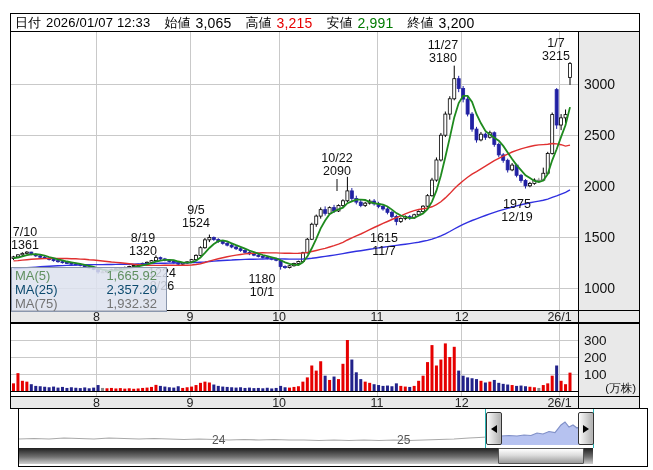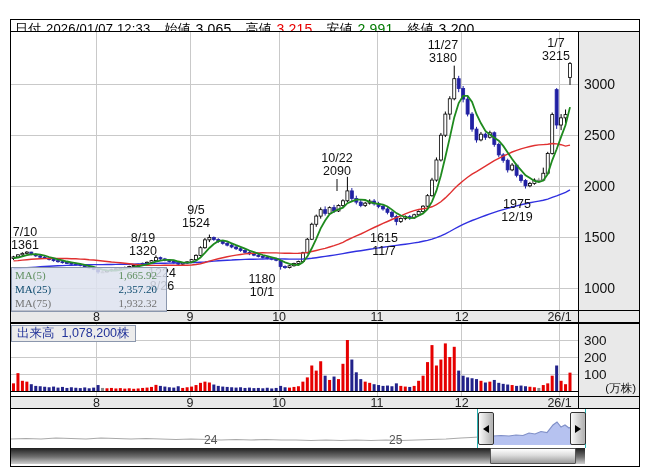--- a/index.html
+++ b/index.html
@@ -1,37 +1,37 @@
 <!DOCTYPE html>
 <html><head>
 <meta charset="utf-8">
 <style>
   html,body{margin:0;padding:0;background:#fff;}
   body{font-family:"Liberation Sans","DejaVu Sans",sans-serif;}
   #app{position:relative;width:653px;height:470px;background:#fff;overflow:hidden;}
   
-  #hdr{position:absolute;left:10px;top:19px;width:628px;height:17px;border:1px solid #000;
+  #hdr{position:absolute;left:10px;top:13px;width:628px;height:17px;border:1px solid #000;
        background:#fff;display:flex;align-items:center;font-size:13px;color:#000;white-space:nowrap;}
   #hdr .lbl{margin-left:14px;}
   #hdr .lbl.first{margin-left:4px;}
   #hdr .val{font-weight:normal;font-size:14px;margin-left:5px;letter-spacing:0.2px;}
   #hdr .val.plain{font-weight:normal;font-size:13px;margin-left:5px;}
   .red{color:#e60000;} .grn{color:#007a00;}
   svg{position:absolute;}
   
   #malegend{position:absolute;left:11px;top:267px;width:148px;background:rgba(221,226,238,0.85);
-            border:1px solid #8b97ad;font-size:11px;line-height:13.8px;padding:1px 3px;z-index:5;font-family:Liberation Serif, serif;}
+            border:1px solid #8b97ad;font-size:13px;line-height:13.8px;padding:1px 3px;z-index:5;}
   #malegend .row{display:flex;}
   #malegend .ml{width:56px;}
   #malegend .mv{flex:1;text-align:right;padding-right:6px;}
   
   #vollegend{position:absolute;left:11px;top:325px;background:#ececec;border:1px solid #8b97ad;
              font-size:12.5px;color:#223399;padding:0 5px;line-height:15px;z-index:5;white-space:nowrap;}
   
-  #nav{position:absolute;left:10px;top:408px;width:628px;height:57px;border:1px solid #000;background:#fff;}
+  #nav{position:absolute;left:18px;top:408px;width:628px;height:57px;border:1px solid #000;background:#fff;}
   .handle{position:absolute;top:3px;width:14px;height:31px;border:1px solid #333;border-radius:2px;
           background:linear-gradient(90deg,#fbfbfb,#d9d9d9 45%,#aeaeae);box-shadow:inset 0 0 1px #fff;z-index:6;
           display:flex;align-items:center;justify-content:center;}
   .tri-l{width:0;height:0;border-top:4px solid transparent;border-bottom:4px solid transparent;border-right:6px solid #000;}
   .tri-r{width:0;height:0;border-top:4px solid transparent;border-bottom:4px solid transparent;border-left:6px solid #000;}
   #scrolltrack{position:absolute;left:0px;top:39px;width:574px;height:16px;
                background:linear-gradient(180deg,#1f1f1f,#6f6f6f 55%,#cfcfcf);}
   #scrollthumb{position:absolute;left:479px;top:0px;width:84px;height:14px;border:1px solid #555;
                background:linear-gradient(180deg,#ffffff,#dcdcdc 45%,#9a9a9a);border-radius:1px;}
 </style>
@@ -537,23 +537,20 @@
       <text x="574" y="55.5" font-family="&quot;Liberation Sans&quot;,&quot;DejaVu Sans&quot;,sans-serif" font-size="13.5" fill="#111">100</text>
       <text x="626" y="69" font-family="&quot;Liberation Sans&quot;,&quot;DejaVu Sans&quot;,sans-serif" font-size="11.5" fill="#111" text-anchor="end">(万株)</text>
       <text x="86.588" y="83.5" font-family="&quot;Liberation Sans&quot;,&quot;DejaVu Sans&quot;,sans-serif" font-size="12.5" fill="#222" text-anchor="middle">8</text>
       <text x="180.07999999999998" y="83.5" font-family="&quot;Liberation Sans&quot;,&quot;DejaVu Sans&quot;,sans-serif" font-size="12.5" fill="#222" text-anchor="middle">9</text>
       <text x="269.12" y="83.5" font-family="&quot;Liberation Sans&quot;,&quot;DejaVu Sans&quot;,sans-serif" font-size="12.5" fill="#222" text-anchor="middle">10</text>
       <text x="367.064" y="83.5" font-family="&quot;Liberation Sans&quot;,&quot;DejaVu Sans&quot;,sans-serif" font-size="12.5" fill="#222" text-anchor="middle">11</text>
       <text x="451.652" y="83.5" font-family="&quot;Liberation Sans&quot;,&quot;DejaVu Sans&quot;,sans-serif" font-size="12.5" fill="#222" text-anchor="middle">12</text>
       <text x="549.596" y="83.5" font-family="&quot;Liberation Sans&quot;,&quot;DejaVu Sans&quot;,sans-serif" font-size="12.5" fill="#222" text-anchor="middle">26/1</text>
     </svg>
 
-  <div id="vollegend">
-    <span>出来高</span>&nbsp;&nbsp;<span>1,078,200株</span>
-  </div>
 
   <div id="nav">
     <svg id="navsvg" style="left:0;top:0" width="628" height="39" xmlns="http://www.w3.org/2000/svg">
         <polyline points="0,30 15,29.5 30,30 45,29 60,29.5 75,30 90,29 105,29.5 120,30 135,29.5 150,30 165,30.5 180,30 195,30.5 210,31 225,30.5 240,31 255,30.5 270,31 285,31 300,31.5 315,31 330,31.5 345,31 360,31.5 375,31 390,31.5 405,31 420,30.5 435,30 450,29 460,28.5 468,28" fill="none" stroke="#a9a9a9" stroke-width="1.2"></polyline>
         <polygon points="468,28 475,27.5 482,27 490,26.5 498,27 505,26 512,26.5 518,24 524,25 530,22.5 536,23.5 542,16 546,13 550,18 554,16 558,19 562,17 566,20 570,21 570,36 468,36" fill="rgba(158,174,235,0.75)" stroke="none"></polygon>
         <polyline points="468,28 475,27.5 482,27 490,26.5 498,27 505,26 512,26.5 518,24 524,25 530,22.5 536,23.5 542,16 546,13 550,18 554,16 558,19 562,17 566,20 570,21" fill="none" stroke="#8090c8" stroke-width="1.2"></polyline>
         <text x="193" y="35" font-family="&quot;Liberation Sans&quot;,&quot;DejaVu Sans&quot;,sans-serif" font-size="12" fill="#555">24</text>
         <text x="378" y="35" font-family="&quot;Liberation Sans&quot;,&quot;DejaVu Sans&quot;,sans-serif" font-size="12" fill="#555">25</text>
         <line x1="466.5" y1="0" x2="466.5" y2="39" stroke="#2ab3b3" stroke-width="1"></line>
         <line x1="574.5" y1="0" x2="574.5" y2="39" stroke="#2ab3b3" stroke-width="1"></line>

